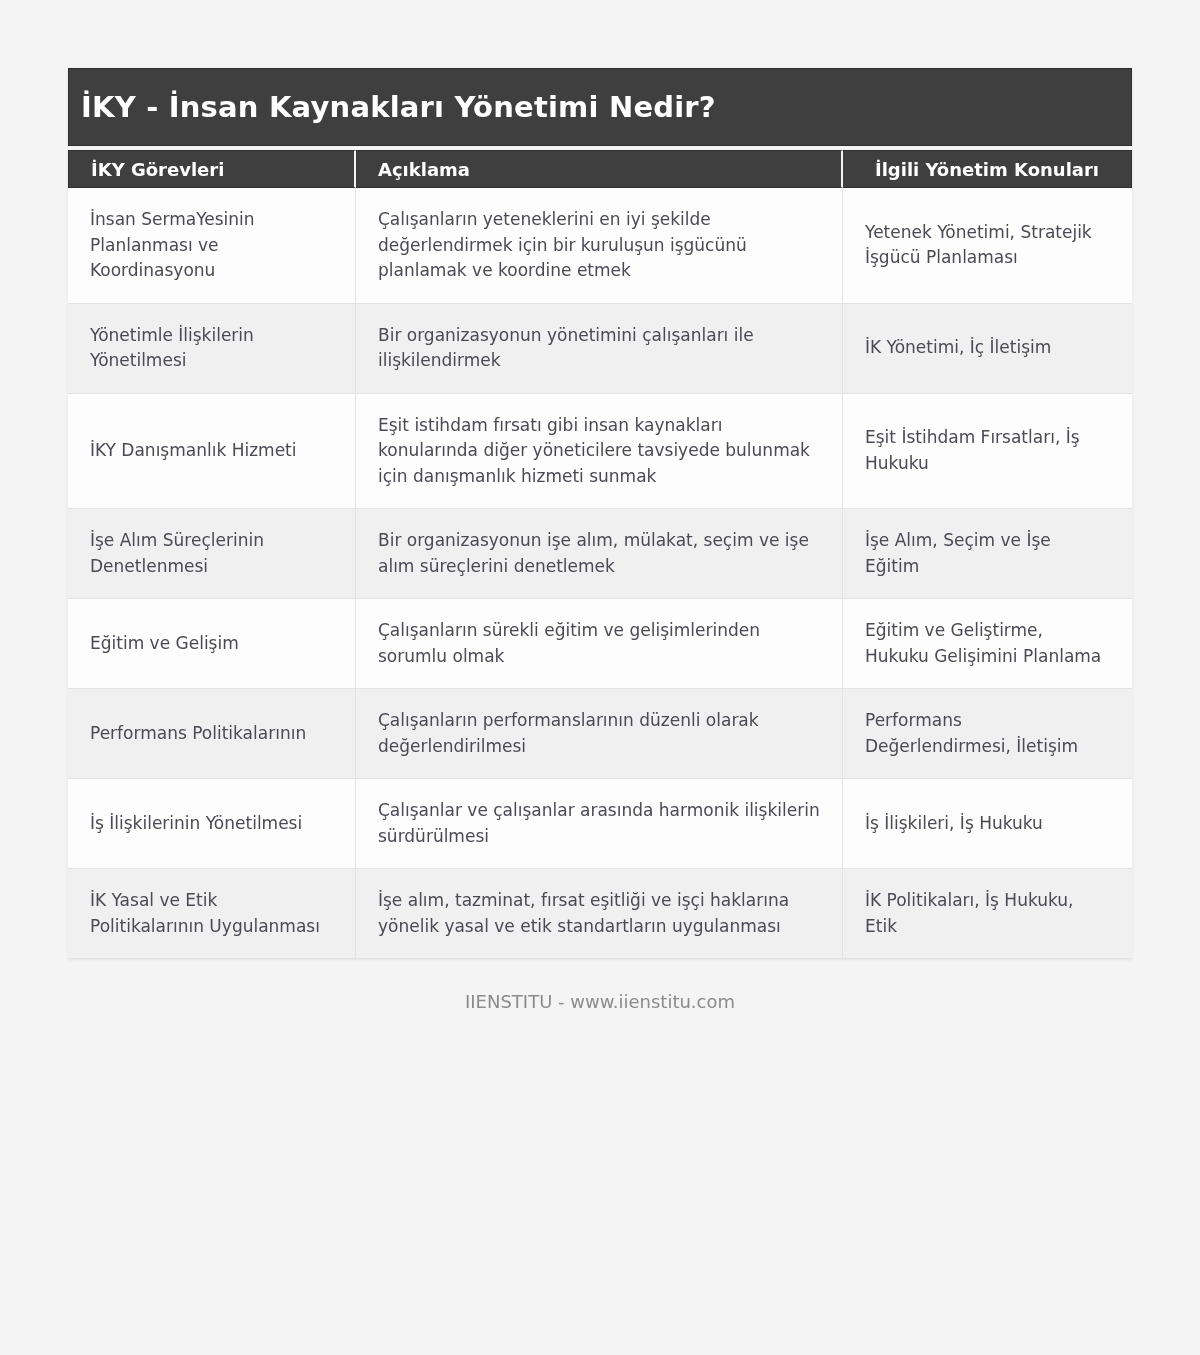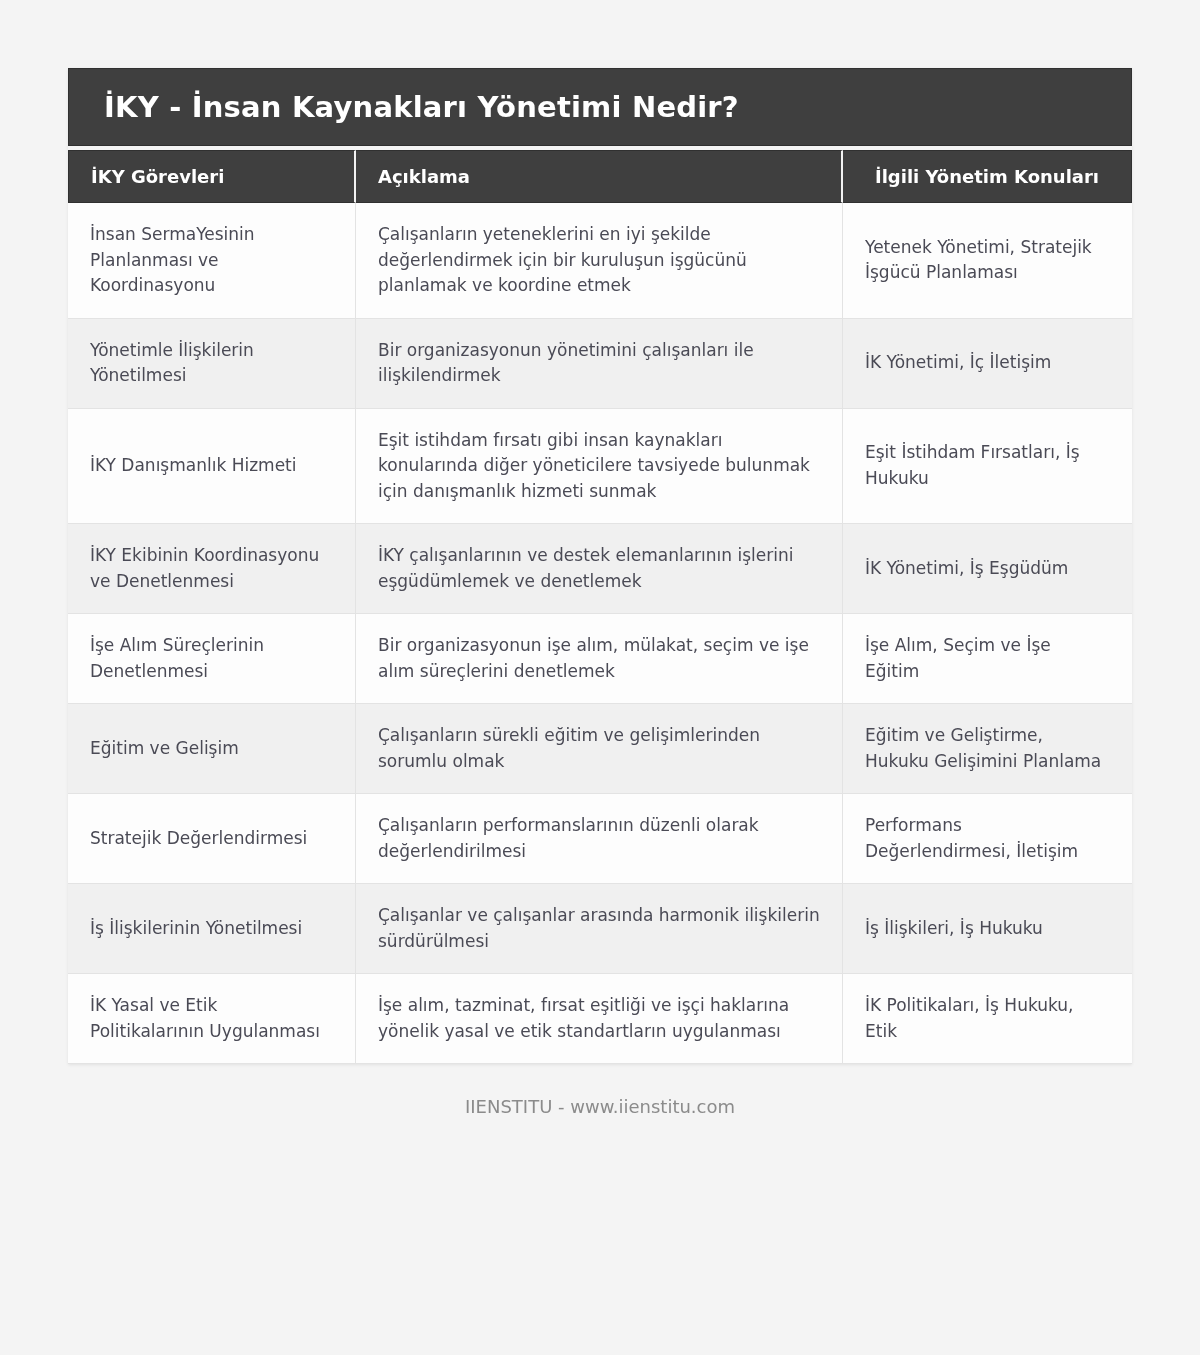--- a/index.html
+++ b/index.html
@@ -25,21 +25,21 @@
     margin:68px auto 0 68px;
     box-shadow:0 1px 3px rgba(0,0,0,0.08);
   }
   .title-bar{
     background:var(--header-bg);
     border:1px solid #303030;
     color:var(--header-text);
     height:78px;
     display:flex;
     align-items:center;
-    padding:0 35px;
+    padding:0 12px;
     font-size:29px;
     font-weight:700;
     letter-spacing:0.2px;
     margin-bottom:4px;
   }
   table.hr-table{
     width:100%;
     border-collapse:separate;
     border-spacing:0;
     table-layout:fixed;
@@ -48,21 +48,21 @@
   col.c2{width:487px;}
   col.c3{width:289px;}
   thead th{
     background:var(--header-bg);
     border-top:1px solid #303030;
     border-bottom:1px solid #303030;
     color:var(--header-text);
     font-size:18px;
     font-weight:700;
     text-align:left;
-    height:53px;
+    height:38px;
     padding:0 22px;
     vertical-align:middle;
     margin-left:24px;
   }
   thead th:first-child{border-left:1px solid #303030;}
   thead th:last-child{border-right:1px solid #303030;text-align:center;}
   thead th:not(:last-child){border-right:2px solid #f2f2f2;}
   tbody td{
     font-size:17px;
     line-height:1.5;
@@ -109,36 +109,31 @@
         <td>Yönetimle İlişkilerin Yönetilmesi</td>
         <td>Bir organizasyonun yönetimini çalışanları ile ilişkilendirmek</td>
         <td>İK Yönetimi, İç İletişim</td>
       </tr>
       <tr>
         <td>İKY Danışmanlık Hizmeti</td>
         <td>Eşit istihdam fırsatı gibi insan kaynakları konularında diğer yöneticilere tavsiyede bulunmak için danışmanlık hizmeti sunmak</td>
         <td>Eşit İstihdam Fırsatları, İş Hukuku</td>
       </tr>
       <tr>
-        <td>İKY Ekibinin Koordinasyonu ve Denetlenmesi</td>
-        <td>İKY çalışanlarının ve destek elemanlarının işlerini eşgüdümlemek ve denetlemek</td>
-        <td>İK Yönetimi, İş Eşgüdüm</td>
-      </tr>
-      <tr>
         <td>İşe Alım Süreçlerinin Denetlenmesi</td>
         <td>Bir organizasyonun işe alım, mülakat, seçim ve işe alım süreçlerini denetlemek</td>
         <td>İşe Alım, Seçim ve İşe Eğitim</td>
       </tr>
       <tr>
         <td>Eğitim ve Gelişim</td>
         <td>Çalışanların sürekli eğitim ve gelişimlerinden sorumlu olmak</td>
         <td>Eğitim ve Geliştirme, Hukuku Gelişimini Planlama</td>
       </tr>
       <tr>
-        <td>Stratejik Değerlendirmesi</td>
+        <td>Performans Politikalarının</td>
         <td>Çalışanların performanslarının düzenli olarak değerlendirilmesi</td>
         <td>Performans Değerlendirmesi, İletişim</td>
       </tr>
       <tr>
         <td>İş İlişkilerinin Yönetilmesi</td>
         <td>Çalışanlar ve çalışanlar arasında harmonik ilişkilerin sürdürülmesi</td>
         <td>İş İlişkileri, İş Hukuku</td>
       </tr>
       <tr>
         <td>İK Yasal ve Etik Politikalarının Uygulanması</td>

